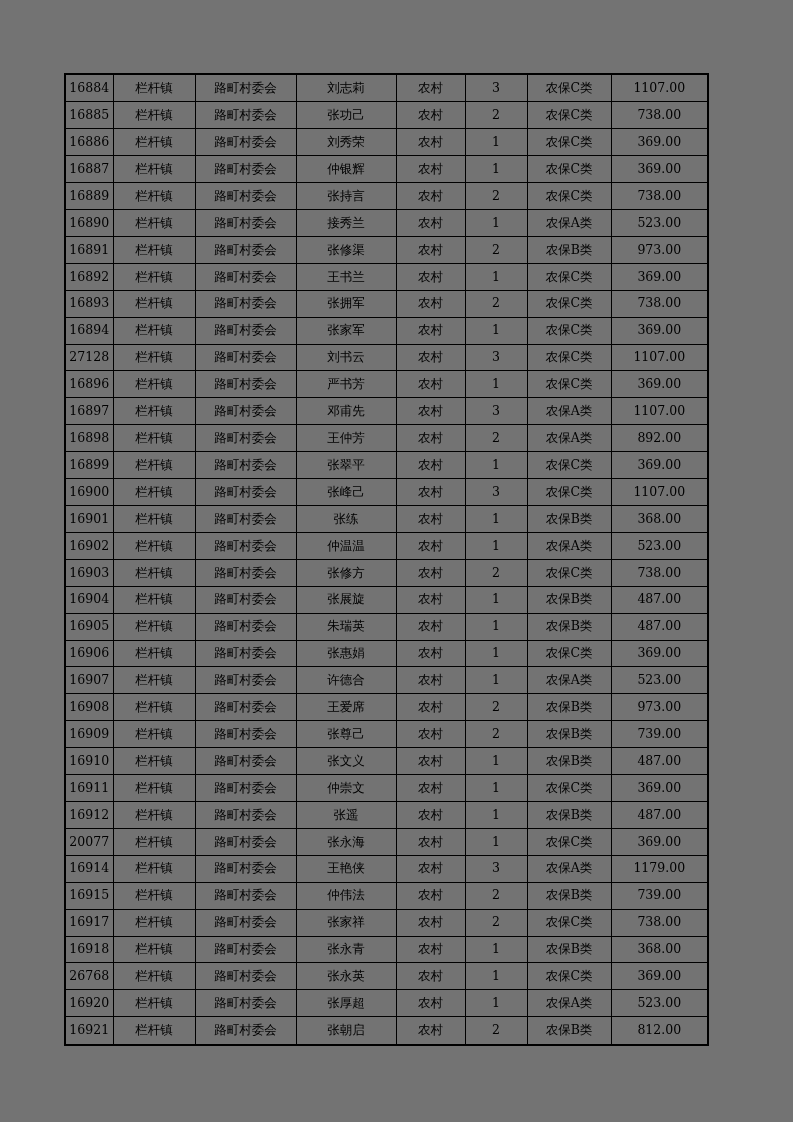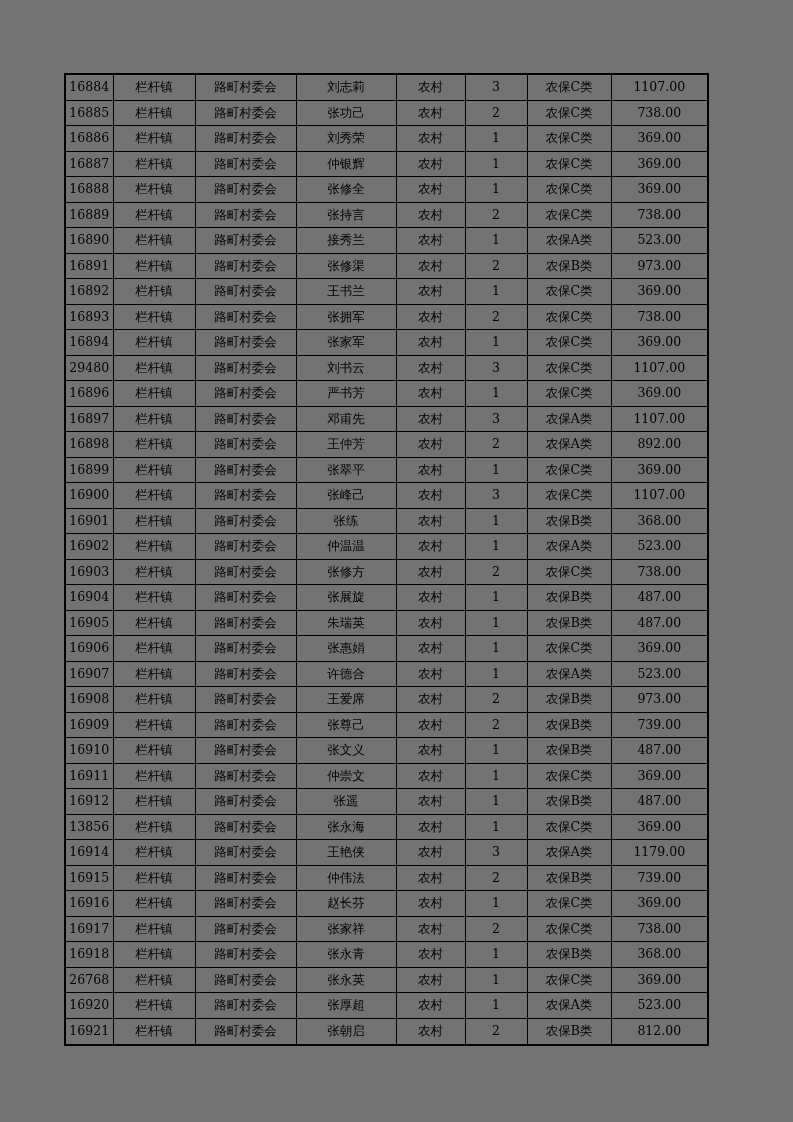--- a/index.html
+++ b/index.html
@@ -88,30 +88,20 @@
           <td>16887</td>
           <td>栏杆镇</td>
           <td>路町村委会</td>
           <td>仲银辉</td>
           <td>农村</td>
           <td>1</td>
           <td>农保C类</td>
           <td>369.00</td>
         </tr>
         <tr>
-          <td>16888</td>
-          <td>栏杆镇</td>
-          <td>路町村委会</td>
-          <td>张修全</td>
-          <td>农村</td>
-          <td>1</td>
-          <td>农保C类</td>
-          <td>369.00</td>
-        </tr>
-        <tr>
           <td>16889</td>
           <td>栏杆镇</td>
           <td>路町村委会</td>
           <td>张持言</td>
           <td>农村</td>
           <td>2</td>
           <td>农保C类</td>
           <td>738.00</td>
         </tr>
         <tr>
@@ -158,21 +148,21 @@
           <td>16894</td>
           <td>栏杆镇</td>
           <td>路町村委会</td>
           <td>张家军</td>
           <td>农村</td>
           <td>1</td>
           <td>农保C类</td>
           <td>369.00</td>
         </tr>
         <tr>
-          <td>29480</td>
+          <td>27128</td>
           <td>栏杆镇</td>
           <td>路町村委会</td>
           <td>刘书云</td>
           <td>农村</td>
           <td>3</td>
           <td>农保C类</td>
           <td>1107.00</td>
         </tr>
         <tr>
           <td>16896</td>
@@ -338,21 +328,21 @@
           <td>16912</td>
           <td>栏杆镇</td>
           <td>路町村委会</td>
           <td>张遥</td>
           <td>农村</td>
           <td>1</td>
           <td>农保B类</td>
           <td>487.00</td>
         </tr>
         <tr>
-          <td>13856</td>
+          <td>20077</td>
           <td>栏杆镇</td>
           <td>路町村委会</td>
           <td>张永海</td>
           <td>农村</td>
           <td>1</td>
           <td>农保C类</td>
           <td>369.00</td>
         </tr>
         <tr>
           <td>16914</td>
@@ -366,30 +356,20 @@
         </tr>
         <tr>
           <td>16915</td>
           <td>栏杆镇</td>
           <td>路町村委会</td>
           <td>仲伟法</td>
           <td>农村</td>
           <td>2</td>
           <td>农保B类</td>
           <td>739.00</td>
-        </tr>
-        <tr>
-          <td>16916</td>
-          <td>栏杆镇</td>
-          <td>路町村委会</td>
-          <td>赵长芬</td>
-          <td>农村</td>
-          <td>1</td>
-          <td>农保C类</td>
-          <td>369.00</td>
         </tr>
         <tr>
           <td>16917</td>
           <td>栏杆镇</td>
           <td>路町村委会</td>
           <td>张家祥</td>
           <td>农村</td>
           <td>2</td>
           <td>农保C类</td>
           <td>738.00</td>

